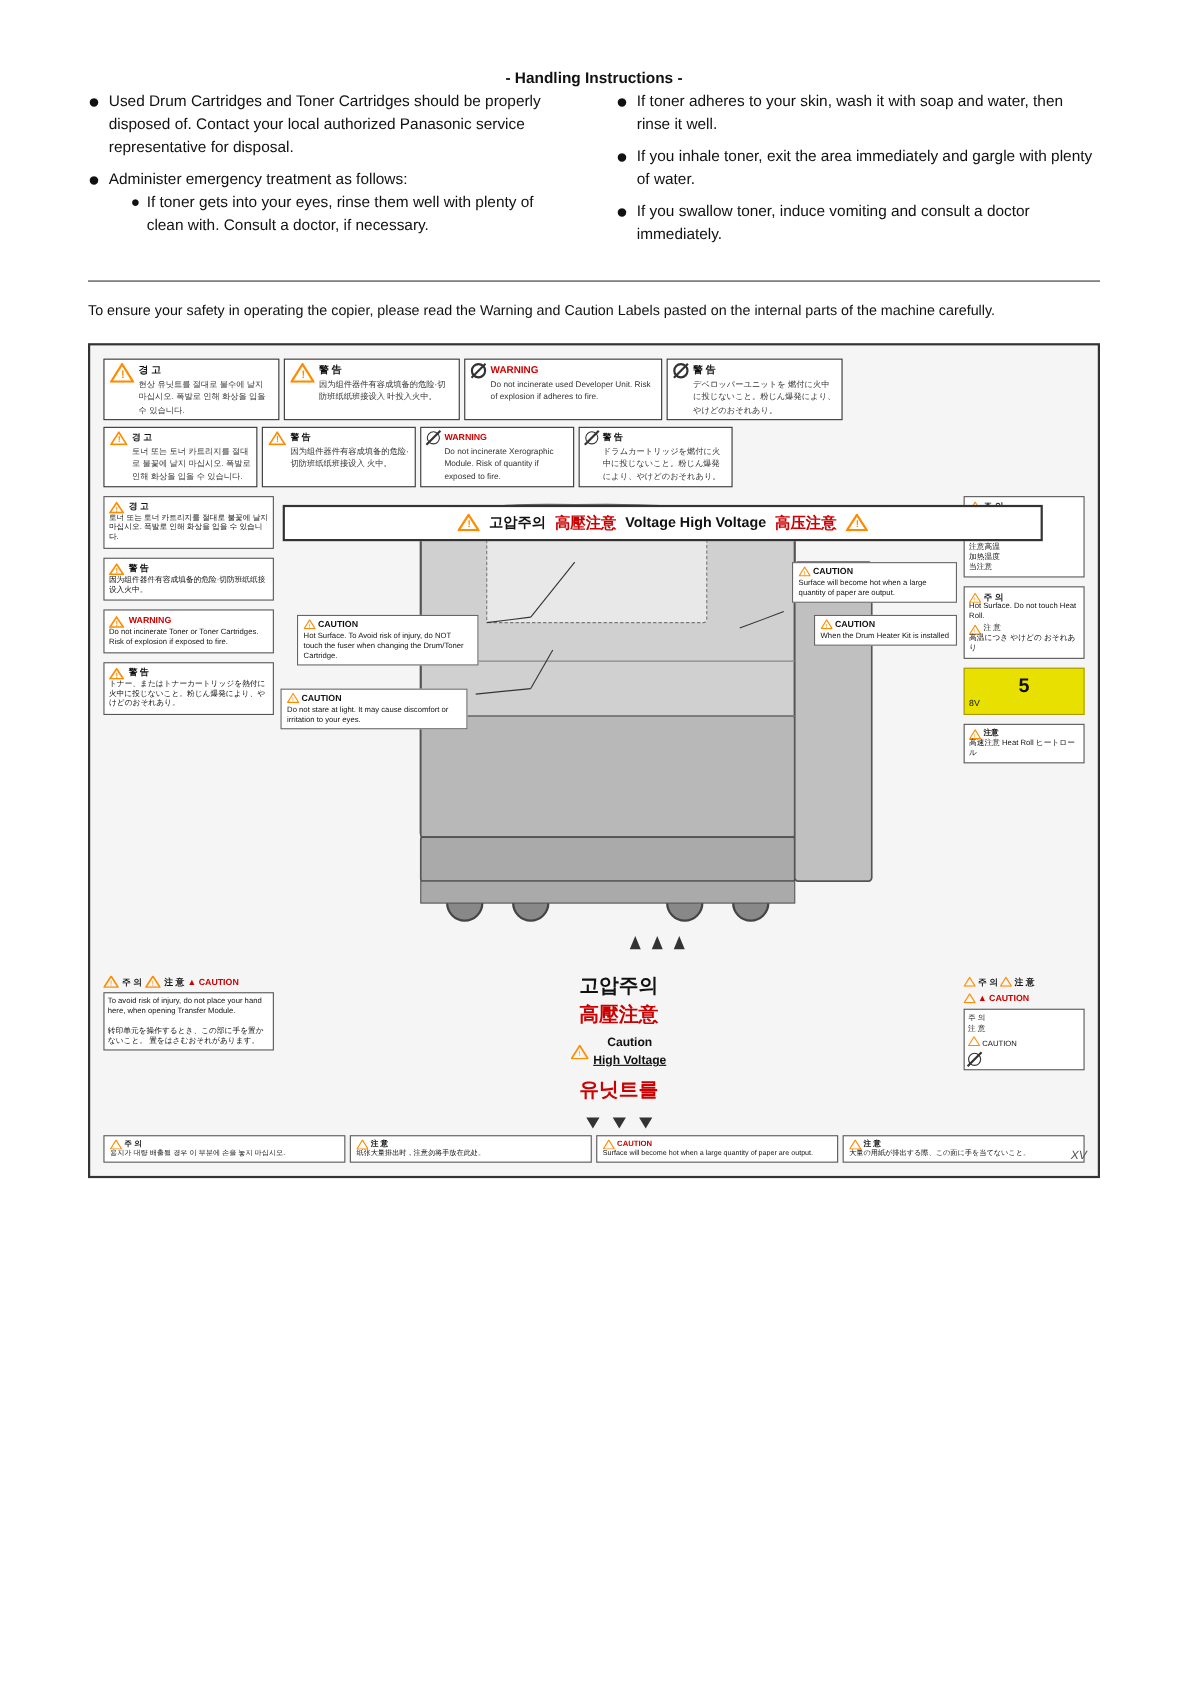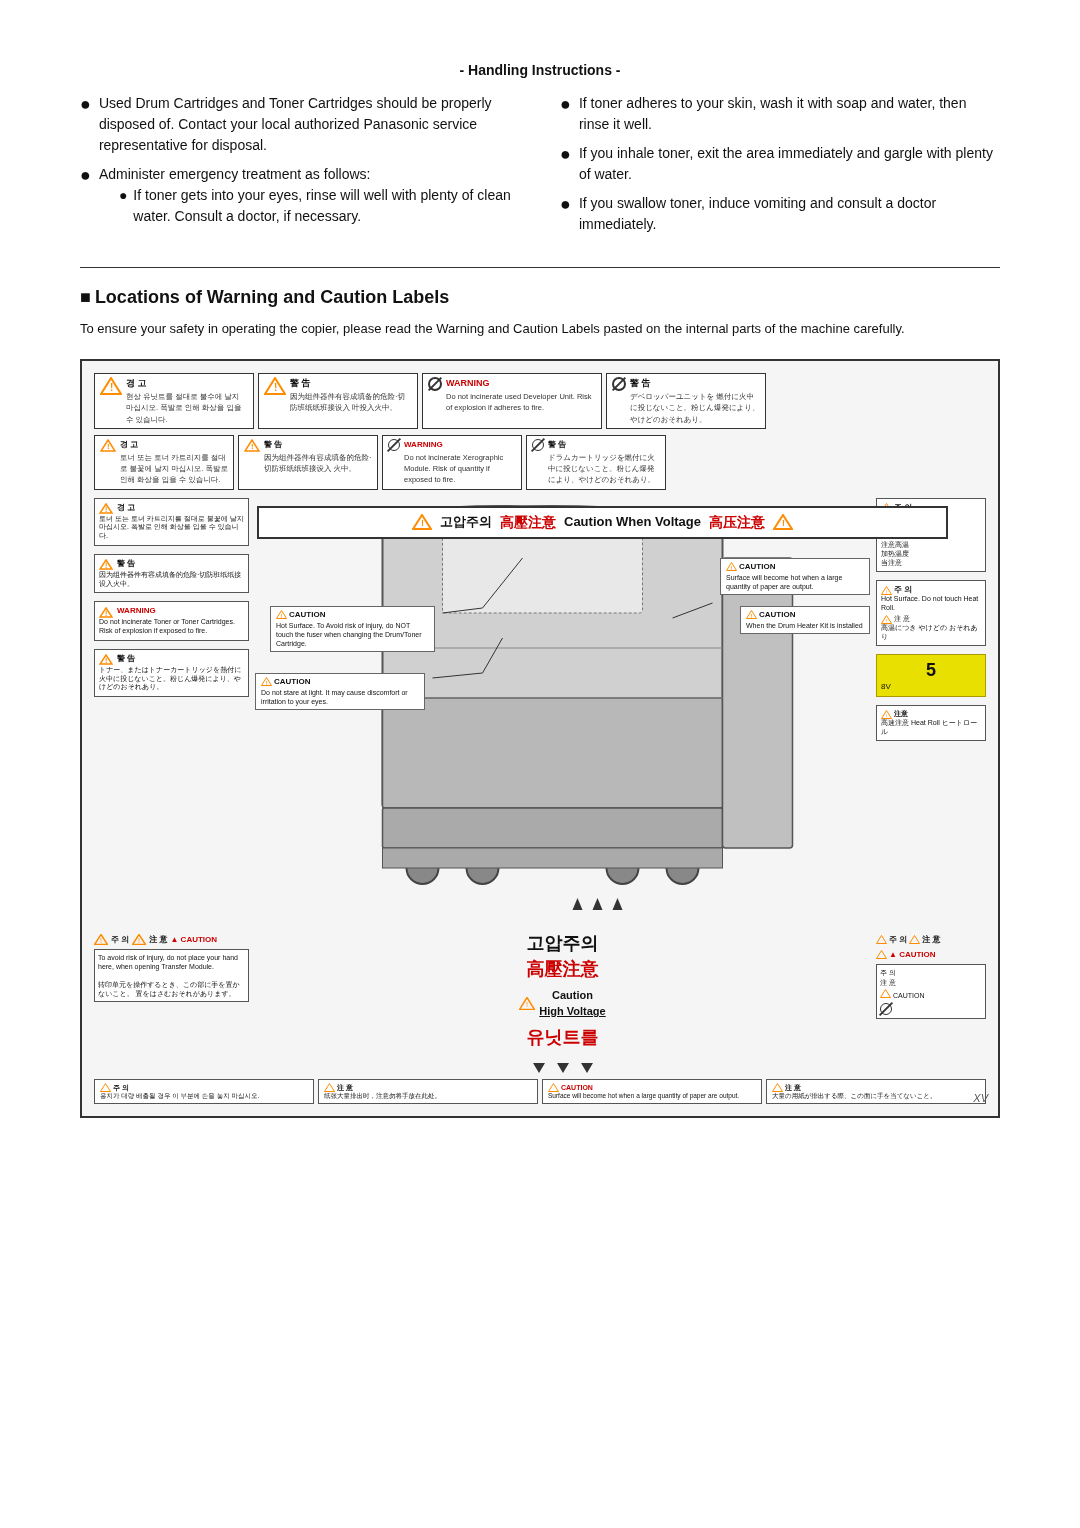--- a/index.html
+++ b/index.html
@@ -13,21 +13,20 @@
       font-size: 14px;
       line-height: 1.5;
     }
     .page-content {
       max-width: 920px;
       margin: 0 auto;
     }
     .handling-title {
       font-weight: bold;
       text-align: center;
-      margin-bottom: 12px;
       font-size: 14px;
     }
     .two-col {
       display: flex;
       gap: 40px;
       margin-bottom: 24px;
     }
     .col-left {
       flex: 1;
     }
@@ -229,21 +228,21 @@
           <span class="bullet-dot">●</span>
           <span>Used Drum Cartridges and Toner Cartridges should be properly disposed of.  Contact your local authorized Panasonic service representative for disposal.</span>
         </div>
 
         <div class="bullet-item">
           <span class="bullet-dot">●</span>
           <div>
             <span>Administer emergency treatment as follows:</span>
             <div class="sub-bullet">
               <span class="sub-bullet-dot">●</span>
-              <span>If toner gets into your eyes, rinse will well with plenty of clean water.  Consult a doctor, if necessary.</span>
+              <span>If toner gets into your eyes, rinse them well with plenty of clean with.  Consult a doctor, if necessary.</span>
             </div>
           </div>
         </div>
 
       </div>
       <div class="col-right">
         <div class="bullet-item">
           <span class="bullet-dot">●</span>
           <span>If toner adheres to your skin, wash it with soap and water, then rinse it well.</span>
         </div>
@@ -254,23 +253,20 @@
         <div class="bullet-item">
           <span class="bullet-dot">●</span>
           <span>If you swallow toner, induce vomiting and consult a doctor immediately.</span>
         </div>
       </div>
     </div>
   </div>
 
   <hr class="divider-line">
 
-  <div class="section-heading">
-    <span>Locations of Warning and Caution Labels</span>
-  </div>
   <div class="section-desc">To ensure your safety in operating the copier, please read the Warning and Caution Labels pasted on the internal parts of the machine carefully.</div>
 
   <div class="diagram-container">
 
     <div class="warning-labels-row">
 
       <div class="warn-box">
         <div>
           <svg width="22" height="18" viewBox="0 0 22 18">
               <polygon points="11,1 21,17 1,17" fill="none" stroke="#ff8c00" stroke-width="2"></polygon>
@@ -366,21 +362,21 @@
       </div>
     </div>
 
     <div class="hv-bar">
       <svg width="20" height="16" viewBox="0 0 20 16">
           <polygon points="10,1 19,15 1,15" fill="none" stroke="#ff8c00" stroke-width="2"></polygon>
           <text x="9" y="12" font-size="9" font-weight="bold" fill="#ff8c00">!</text>
         </svg>
       <span class="hv-korean">고압주의</span>
       <span class="hv-chinese">高壓注意</span>
-      <span class="hv-english">Caution  When Voltage</span>
+      <span class="hv-english">Voltage  High Voltage</span>
       <span class="hv-chinese">高压注意</span>
       <svg width="20" height="16" viewBox="0 0 20 16">
           <polygon points="10,1 19,15 1,15" fill="none" stroke="#ff8c00" stroke-width="2"></polygon>
           <text x="9" y="12" font-size="9" font-weight="bold" fill="#ff8c00">!</text>
         </svg>
     </div>
 
     <div style="position:relative; margin-top:8px; height:430px; display:flex; gap:6px;">
 
       <div style="width:155px; flex-shrink:0; display:flex; flex-direction:column; gap:4px;">

